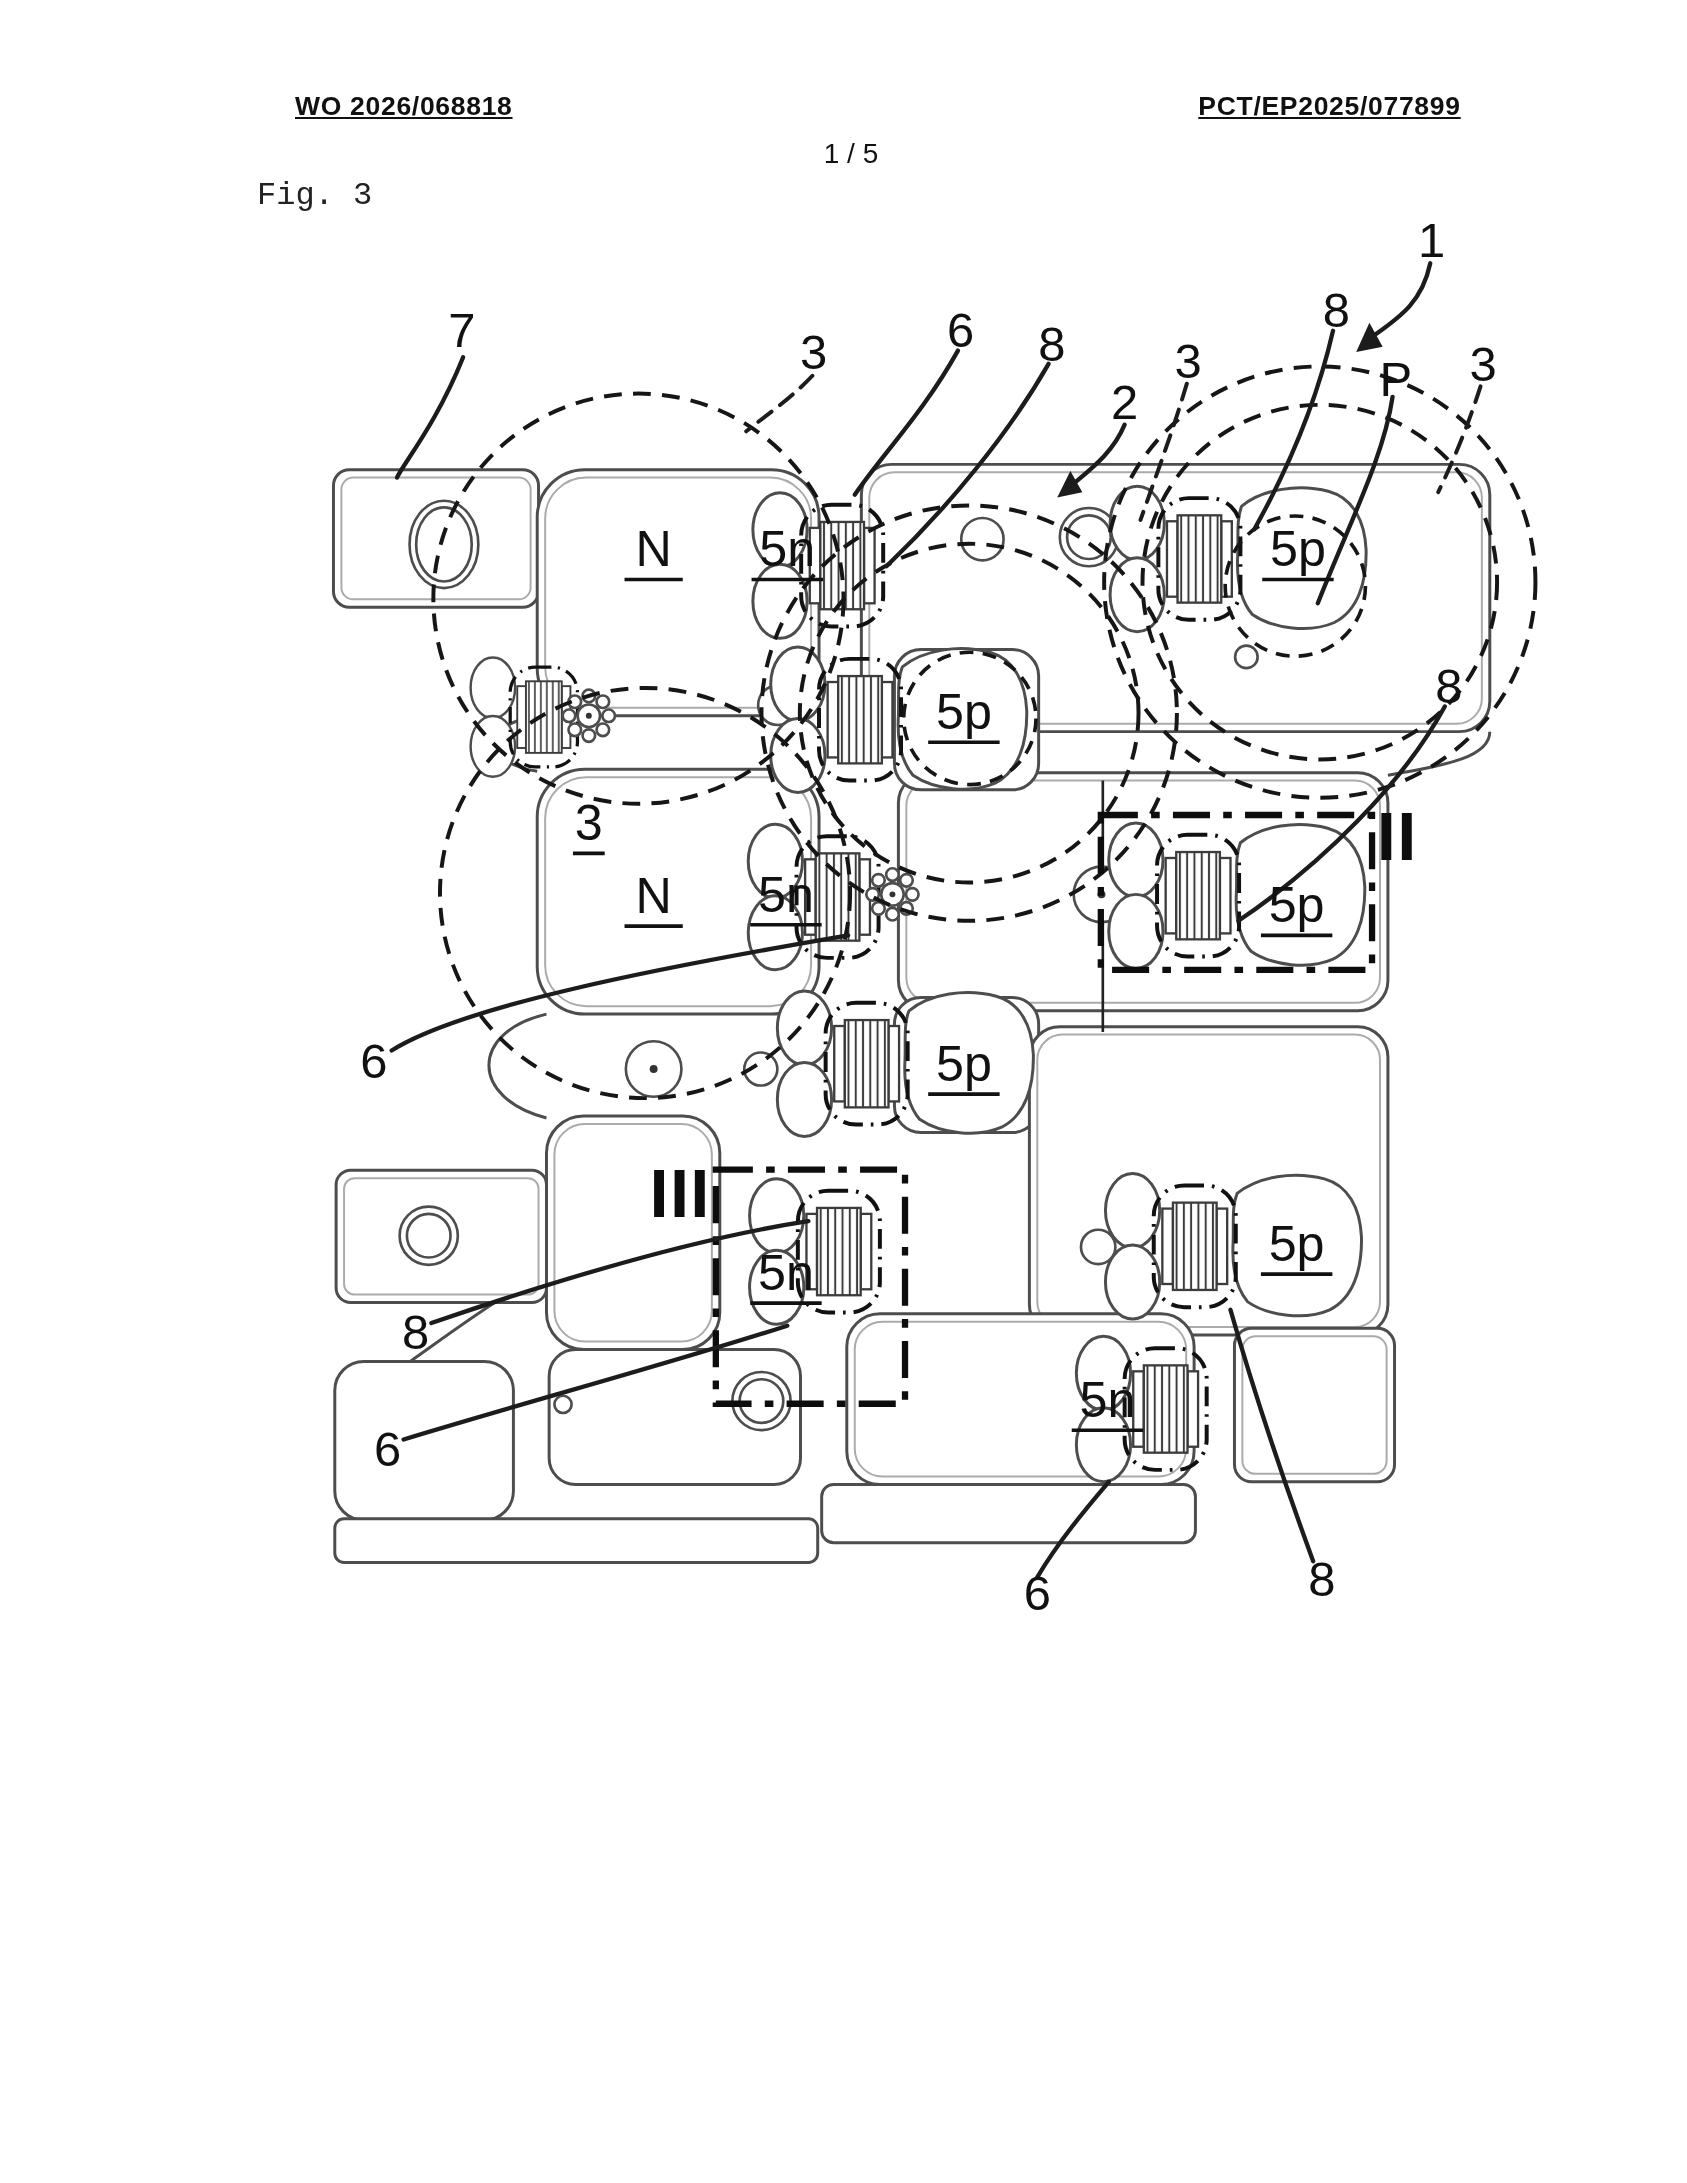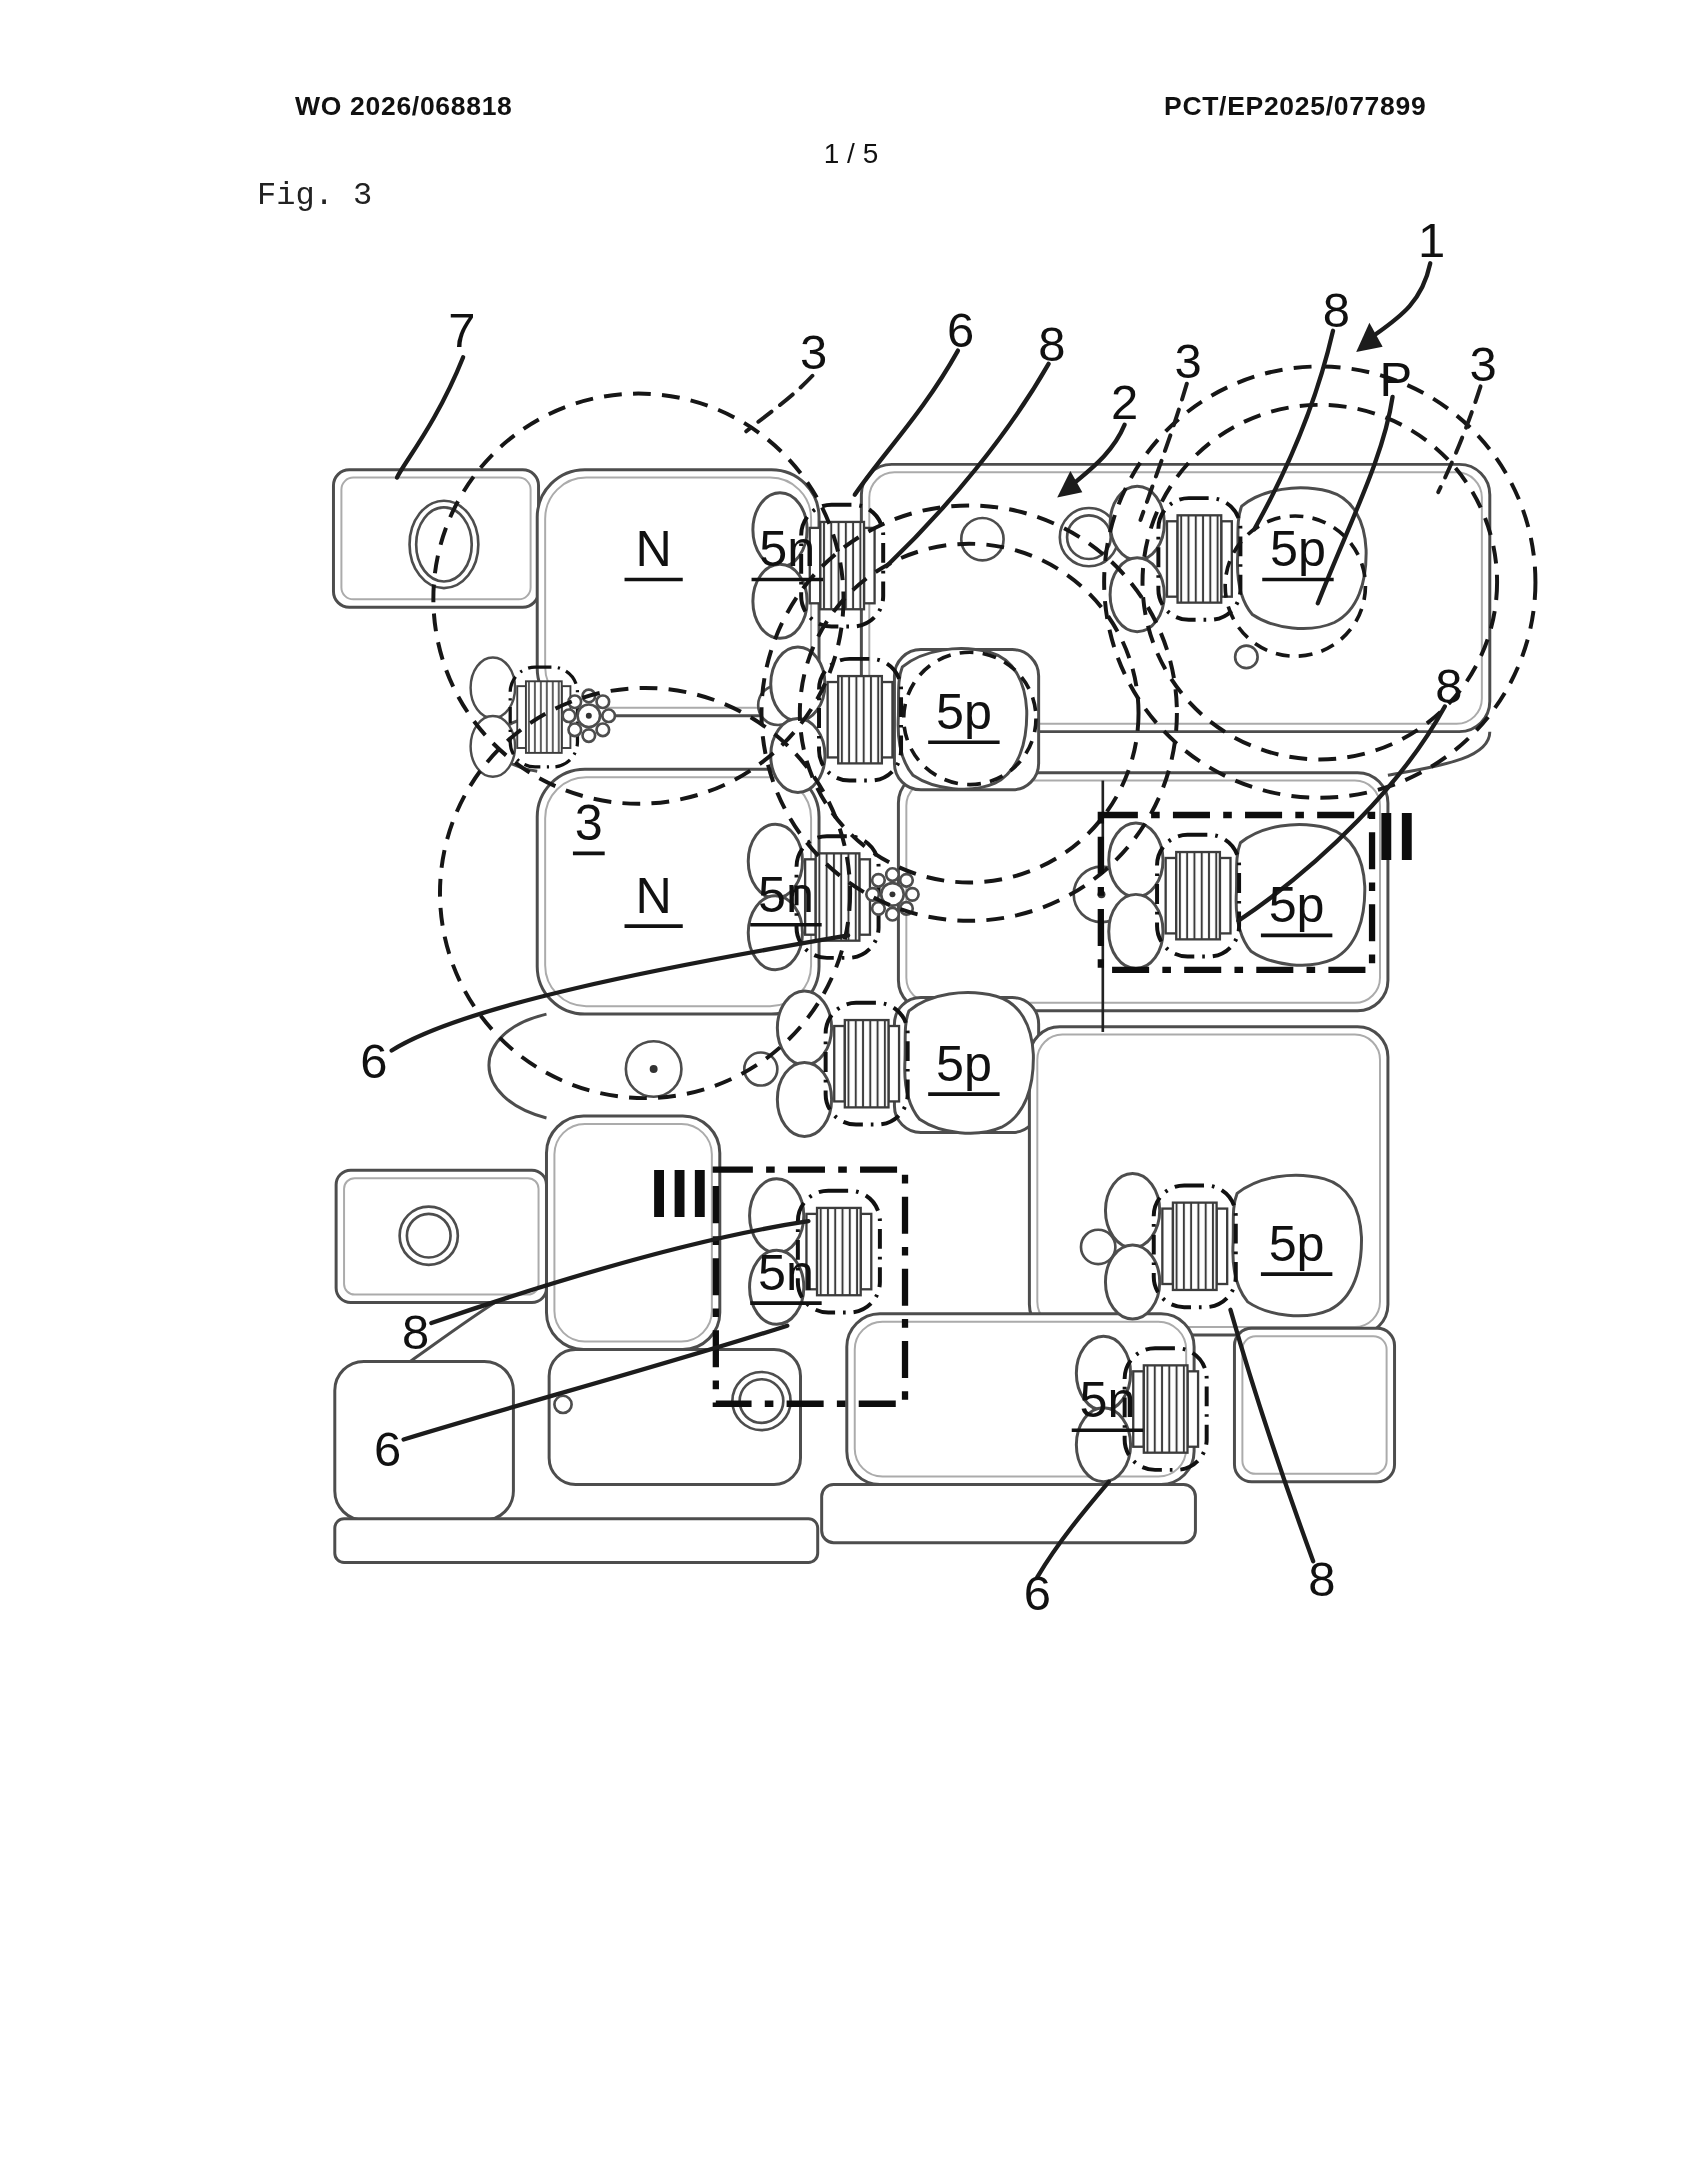--- a/index.html
+++ b/index.html
@@ -1,20 +1,20 @@
 <!DOCTYPE html>
 <html style="font-size:10.6px"><head>
 <meta charset="utf-8">
 <style>
   html,body{margin:0;padding:0;background:#e8e8e8;}
   .page{position:relative;width:1687px;height:2183px;background:#ffffff;overflow:hidden;
         font-family:"Liberation Sans",sans-serif;color:#111;}
-  .hdr{position:absolute;top:91px;font-weight:bold;font-size:26.5px;letter-spacing:0.7px;white-space:nowrap;}
+  .hdr{position:absolute;top:91px;font-weight:bold;font-size:26.5px;letter-spacing:0.7px;white-space:nowrap;text-decoration:underline;}
   .hdr-left{left:295px;}
-  .hdr-right{left:1164px;width:331px;text-align:left;}
+  .hdr-right{left:1164px;width:331px;text-align:center;}
   .pageno{position:absolute;top:130px;left:752px;width:198px;text-align:center;
           font-size:28px;font-weight:400;margin-top:8px;}
   .figlabel{position:absolute;top:177px;left:257px;font-family:"Liberation Mono",monospace;
             font-size:32px;color:#222;}
   svg{position:absolute;left:0;top:0;}
   .plate{fill:#fff;stroke:#4d4d4d;stroke-width:4.5;stroke-linejoin:round;}
   .inner{fill:none;stroke:#ababab;stroke-width:3;}
   .plate2{fill:#fff;stroke:#4d4d4d;stroke-width:4;}
   .neck{fill:none;stroke:#4d4d4d;stroke-width:4.5;}
   .magside{fill:#fff;stroke:#3c3c3c;stroke-width:3.5;}

